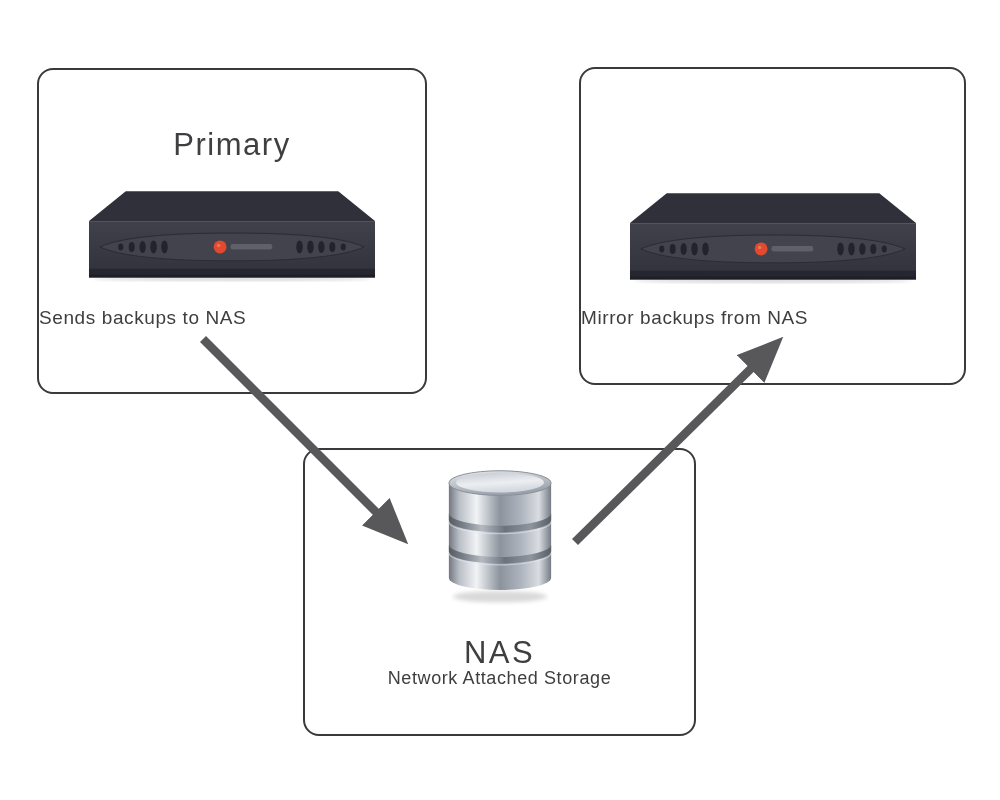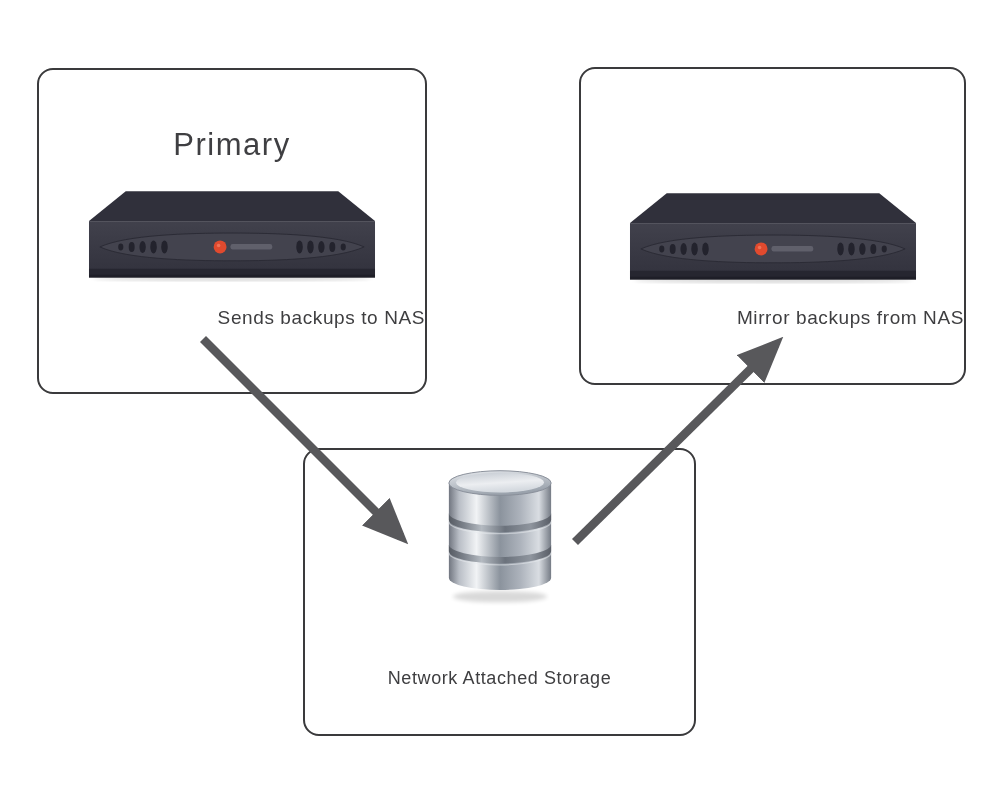--- a/index.html
+++ b/index.html
@@ -30,21 +30,21 @@
     line-height: 36px;
     letter-spacing: 1.5px;
     color: #3f3f42;
   }
   .node-primary .node-title { top: 57px; }
   .node-mirror  .node-title { top: 61px; }
 
   .node-caption {
     position: absolute;
     left: 0; right: 0;
-    text-align: right;
+    text-align: left;
     font-size: 19px;
     line-height: 24px;
     letter-spacing: 0.6px;
     color: #3e3e40;
   }
   .node-primary .node-caption { top: 236px; }
   .node-mirror  .node-caption { top: 237px; }
 
   .server-svg {
     position: absolute;
@@ -184,20 +184,21 @@
     <svg class="server-svg" viewBox="0 0 290 92">
       <use href="#server"></use>
     </svg>
     <div class="node-caption">Mirror backups from NAS</div>
   </div>
 
   <div class="node node-nas">
     <svg class="db-svg" viewBox="0 0 120 150">
       <use href="#dbcyl"></use>
     </svg>
+    <div class="nas-title">NAS</div>
     <div class="nas-subtitle">Network Attached Storage</div>
   </div>
 
   <svg class="arrows-layer" viewBox="0 0 1000 800">
     <defs>
       <marker id="ah" markerUnits="strokeWidth" markerWidth="5.4" markerHeight="4.6" refX="4.2" refY="2.3" orient="auto">
         <path d="M0,0 L5.4,2.3 L0,4.6 Z" fill="#58585b"></path>
       </marker>
     </defs>
     <line x1="203" y1="339" x2="401" y2="537" stroke="#58585b" stroke-width="8.5" marker-end="url(#ah)"></line>

